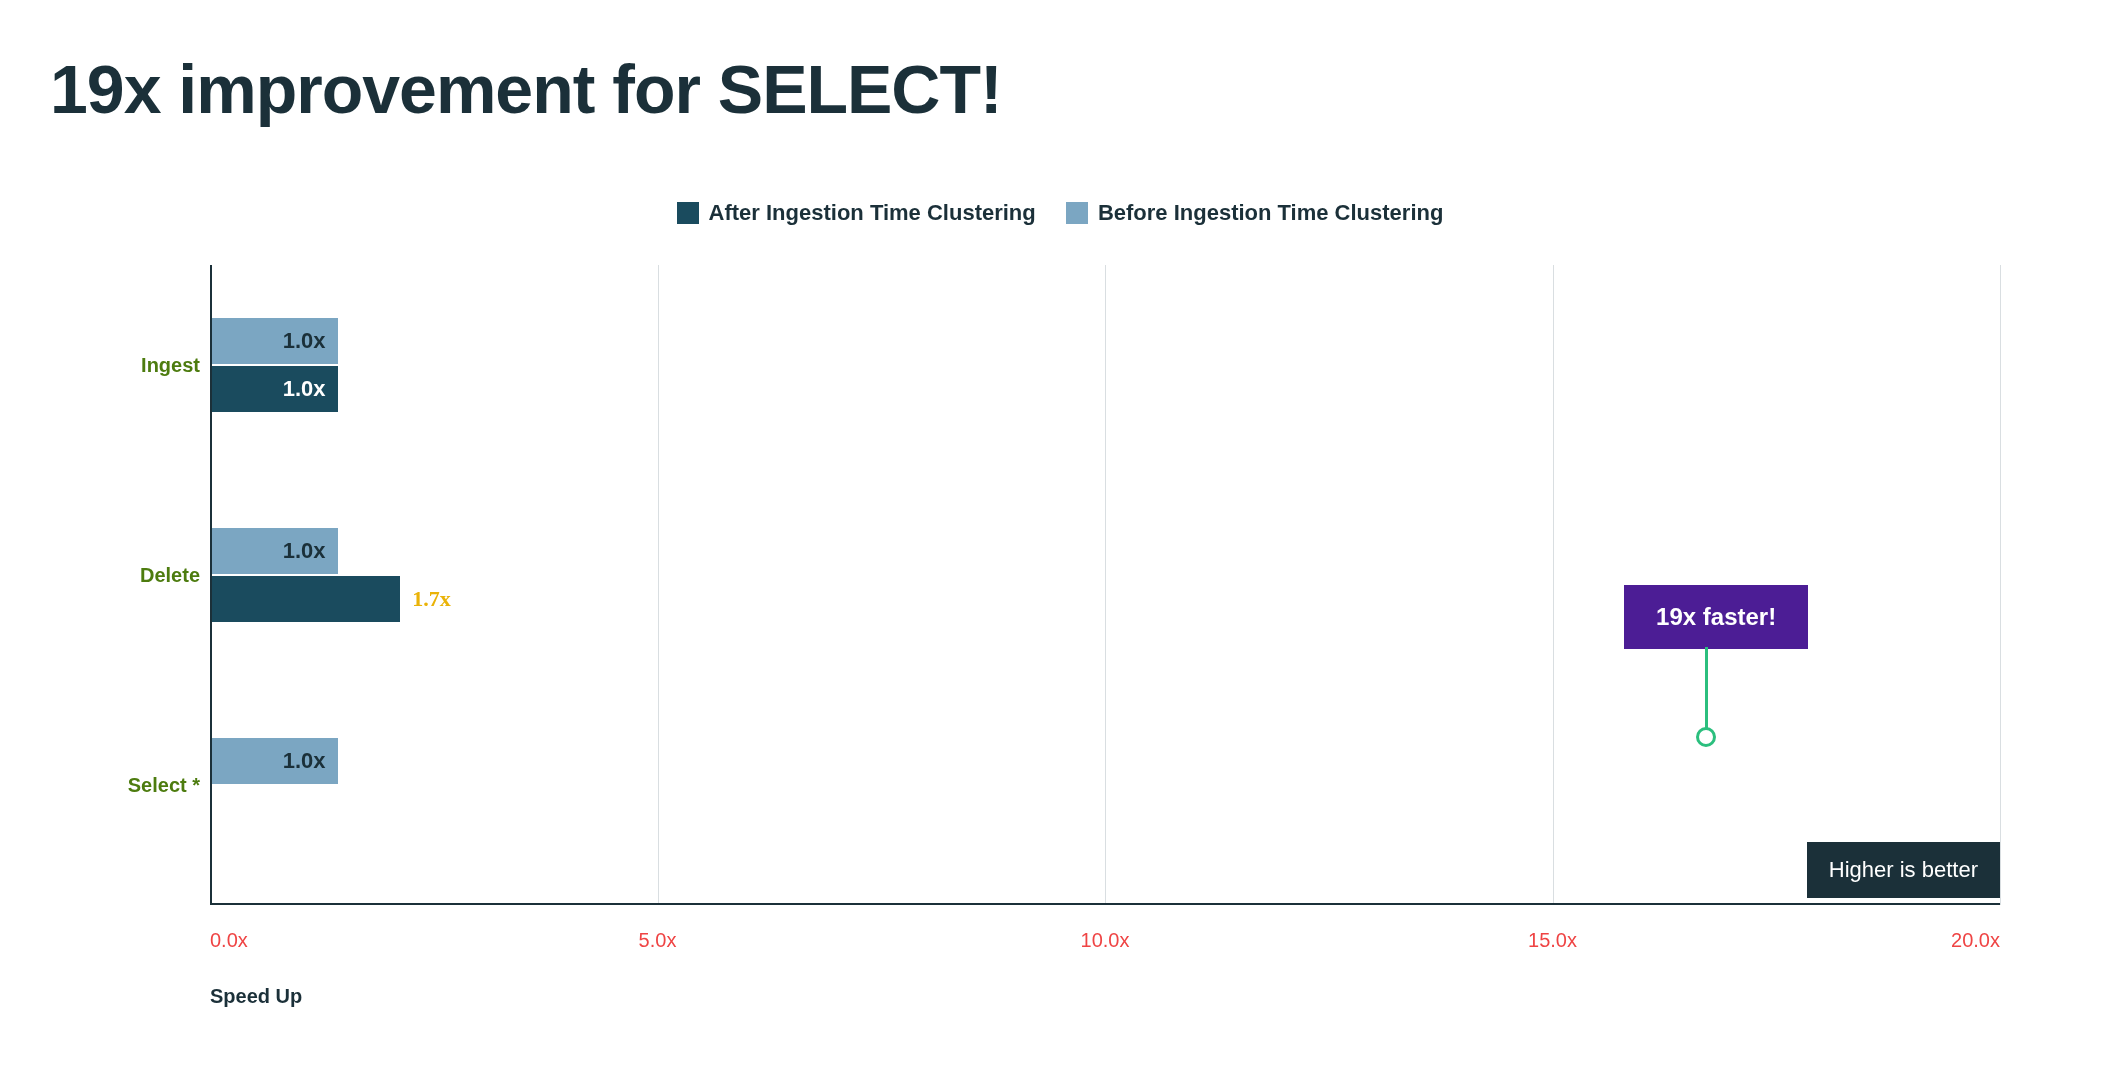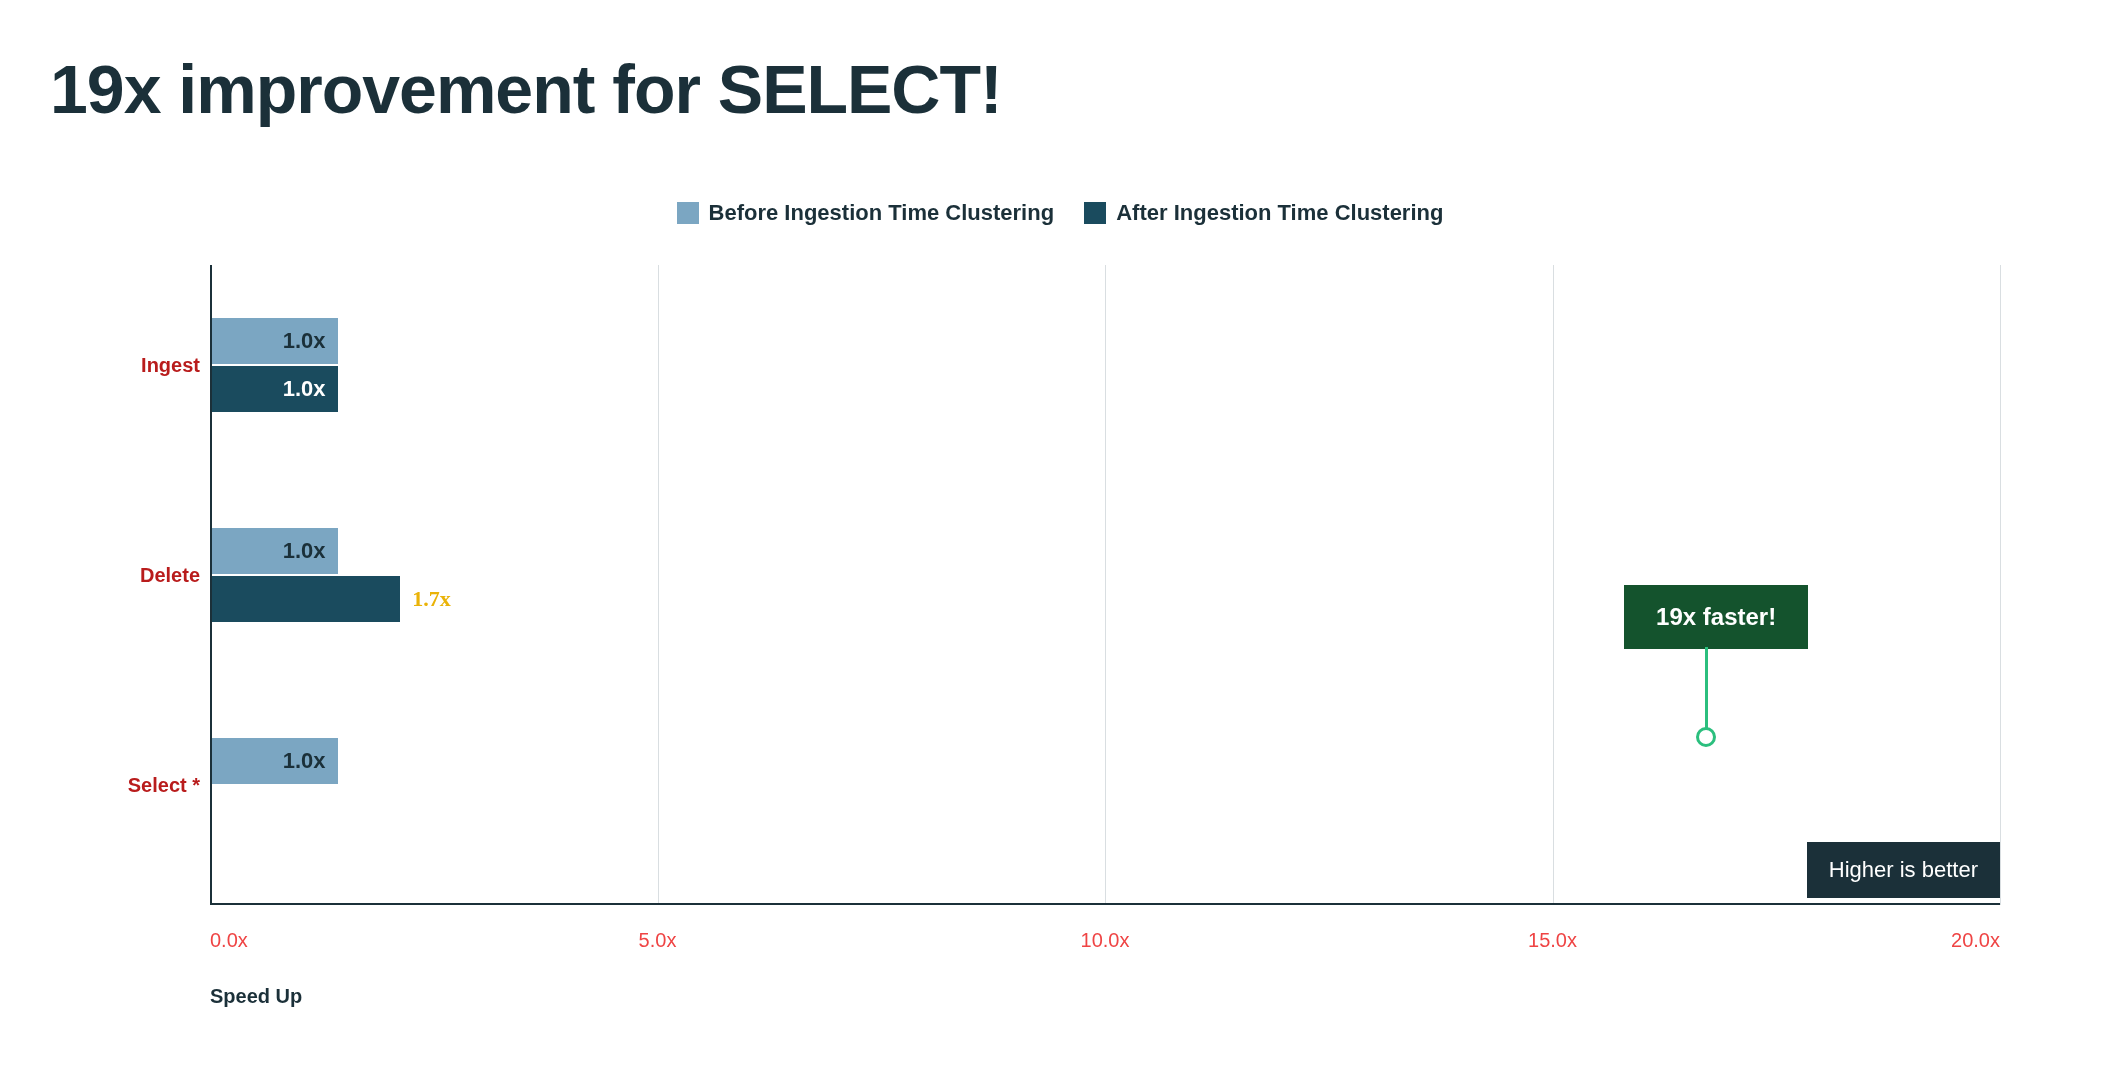--- a/index.html
+++ b/index.html
@@ -82,21 +82,21 @@
     bottom: 0;
     width: 1px;
     background: #d9dee1;
   }
   .cat-label {
     position: absolute;
     width: 85px;
     text-align: right;
     font-size: 20px;
     font-weight: 700;
-    color: #b91c1c;
+    color: #4d7c0f;
     transform: translateY(-50%);
   }
   .bar {
     position: absolute;
     height: 46px;
     display: flex;
     align-items: center;
     padding-left: 36px;
   }
   .bar .bar-label {
@@ -147,21 +147,21 @@
     background: #1b3039;
     color: #ffffff;
     font-size: 22px;
     padding: 15px 22px;
     font-weight: 500;
     white-space: nowrap;
   }
   
   .ann-box {
     position: absolute;
-    background: #14532d;
+    background: #4c1d95;
     color: #ffffff;
     font-size: 24px;
     font-weight: 700;
     padding: 18px 32px;
     white-space: nowrap;
   }
   .ann-line {
     position: absolute;
     width: 3px;
     background: #2bbf7e;
@@ -180,26 +180,26 @@
 <body>
 
 <div class="page">
 
   <div class="title">19x improvement for SELECT!</div>
 
   <div class="chart-wrap">
 
     <div class="legend">
       <span class="legend-item">
+        <span class="legend-swatch" style="background:#1a4b5e"></span>
+        <span>After Ingestion Time Clustering</span>
+      </span>
+      <span class="legend-item">
         <span class="legend-swatch" style="background:#7ba6c2"></span>
         <span>Before Ingestion Time Clustering</span>
-      </span>
-      <span class="legend-item">
-        <span class="legend-swatch" style="background:#1a4b5e"></span>
-        <span>After Ingestion Time Clustering</span>
       </span>
     </div>
 
     <div class="plot">
 
       <div class="gridline" style="left:25%"></div>
       <div class="gridline" style="left:50%"></div>
       <div class="gridline" style="left:75%"></div>
       <div class="gridline" style="left:100%"></div>
 

